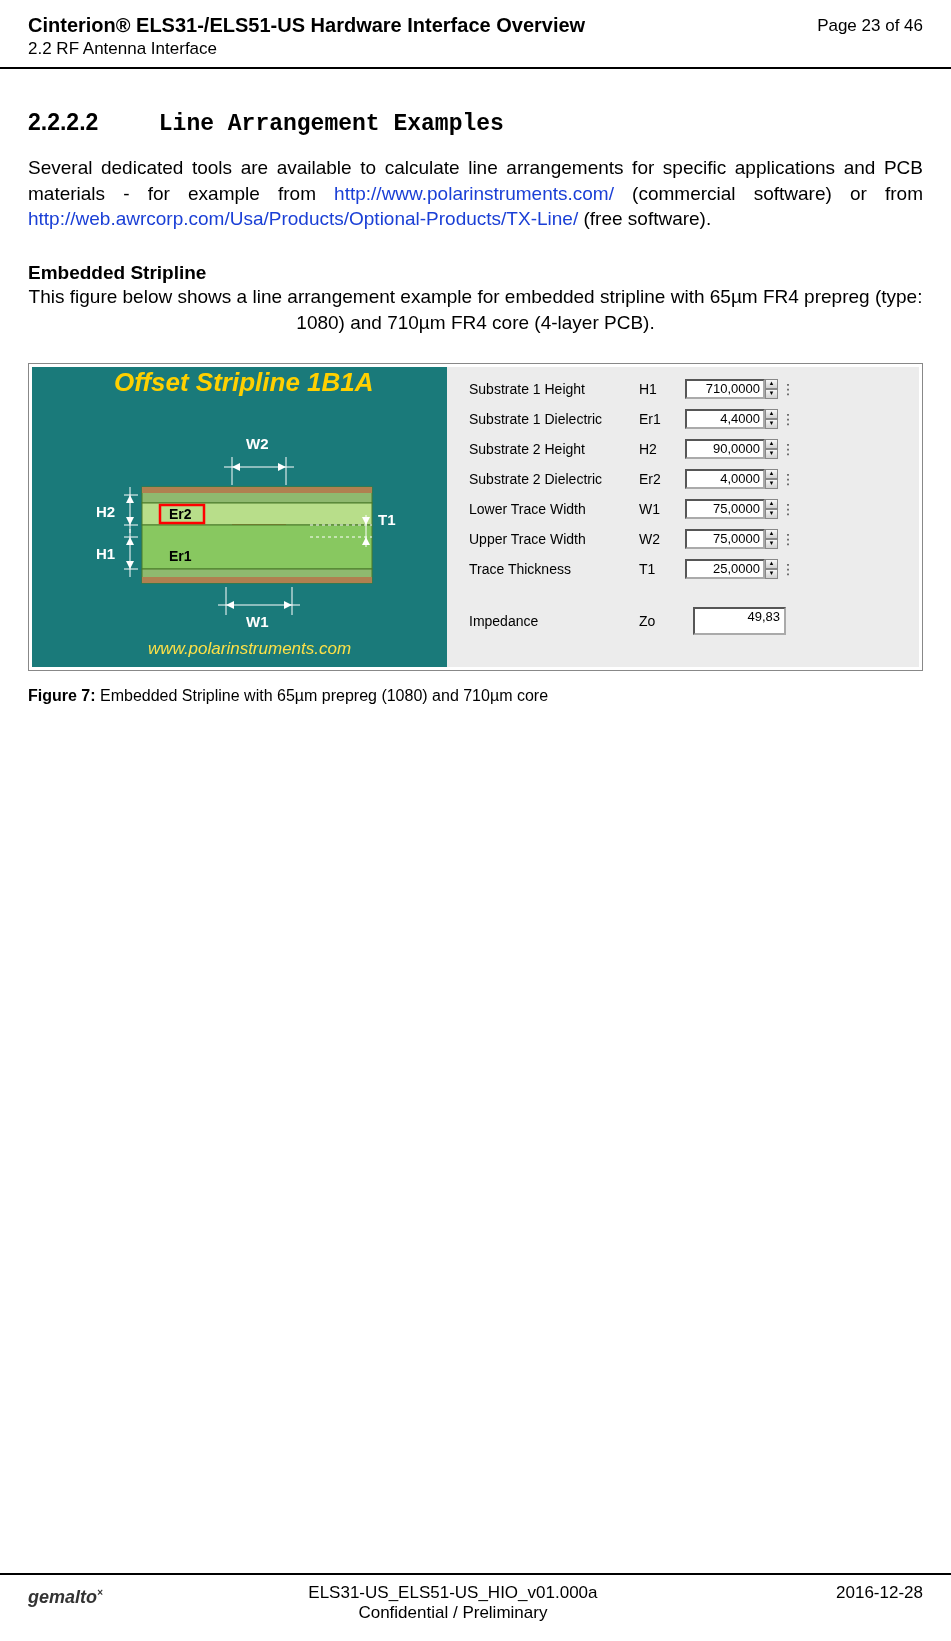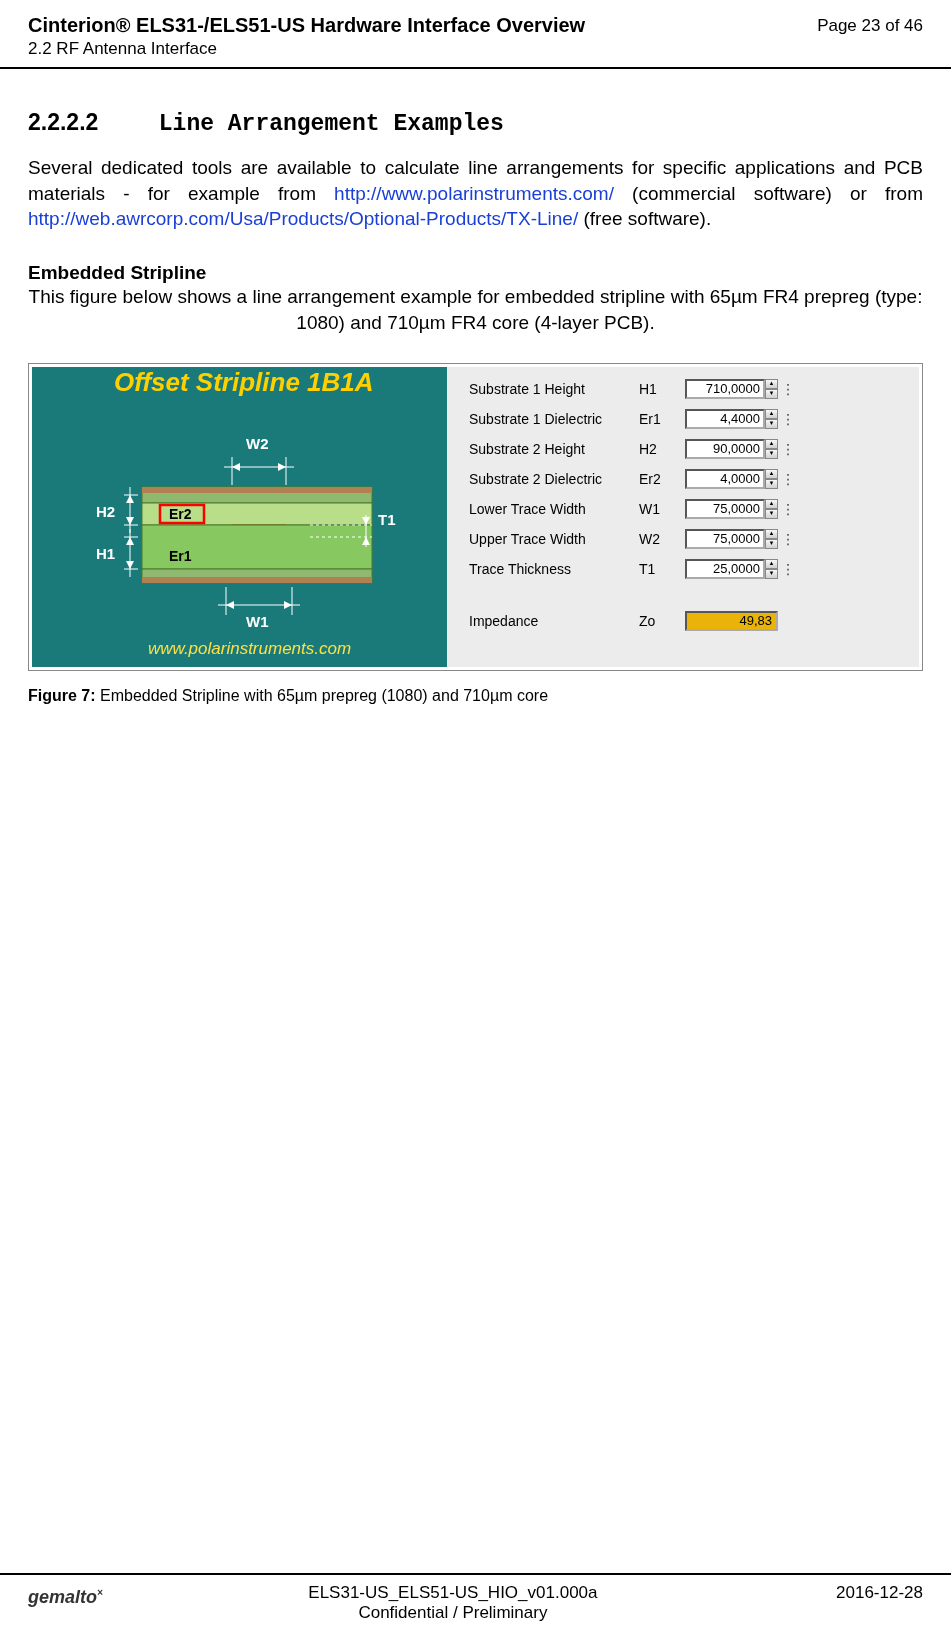--- a/index.html
+++ b/index.html
@@ -54,22 +54,22 @@
     .param-sym { width: 46px; }
     .param-input {
       border: 2px inset #aaa; background: #fff; width: 80px; height: 20px;
       text-align: right; padding-right: 3px; font-size: 13px; font-family: Arial; line-height: 16px;
     }
     .spinner { display: inline-block; width: 14px; vertical-align: top; }
     .spinner-btn { display:block; width:13px; height:10px; background: linear-gradient(#f8f8f8,#d0d0d0); border: 1px solid #888; font-size: 6px; text-align: center; line-height: 6px; }
     .sep-dots { margin-left: 2px; color: #444; }
     .impedance-row { margin-top: 28px; }
     .imp-input {
-      border: 2px inset #aaa; background: #eab308; width: 93px; height: 20px;
-      text-align: right; padding-right: 4px; font-size: 13px; line-height: 16px;
+      border: 2px inset #aaa; background: #ffffff; width: 93px; height: 28px;
+      text-align: right; padding-right: 4px; font-size: 13px; line-height: 16px; margin-left: 8px;
     }
     
     .caption { font-size: 16px; margin-top: 16px; }
     .caption-bold { font-weight: bold; }
     
     .footer {
       position: absolute; bottom: 18px; left: 0; right: 0;
       border-top: 2px solid #000; padding: 8px 28px 0 28px;
       font-size: 17px;
     }

